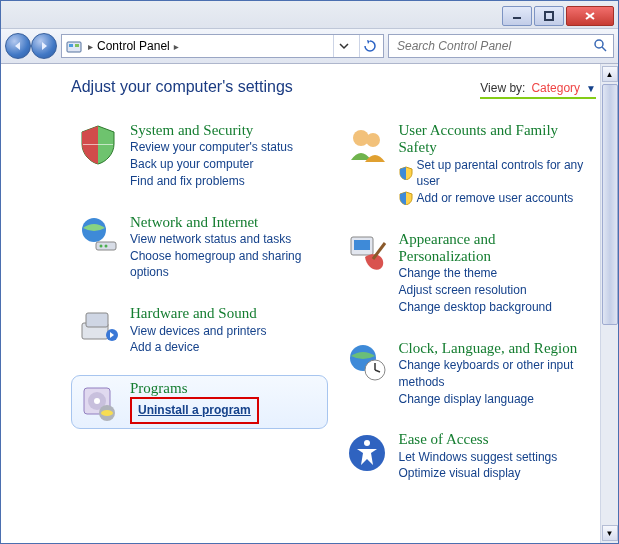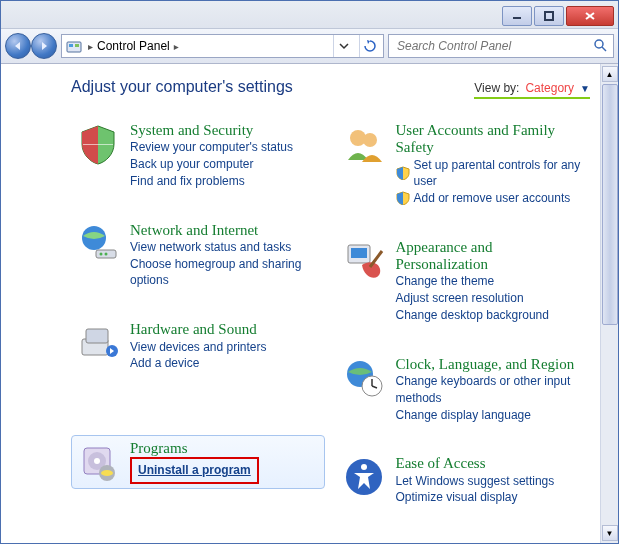--- a/index.html
+++ b/index.html
@@ -95,21 +95,21 @@
   .searchbox input {
     border:0; outline:0; flex:1; font-style:italic; font-size:12px; color:#888;
     background:transparent;
   }
   .searchbox .sicon { color:#3a69b5; }
   
   .content-wrap {
     flex:1; display:flex; background:#fff; overflow:hidden;
   }
   .content {
-    flex:1; padding: 14px 10px 10px 70px; overflow:auto;
+    flex:1; padding: 14px 4px 10px 70px; overflow:auto;
   }
   .scrollbar {
     width: 18px; background:#e7ebf3; border-left:1px solid #cfd6e6;
     display:flex; flex-direction:column; align-items:center; justify-content:space-between;
     padding:2px 0;
   }
   .sb-btn { width:16px;height:16px;background:linear-gradient(#f6f8fd,#d7deef);border:1px solid #b4bdd5;display:flex;align-items:center;justify-content:center;font-size:8px }
   .sb-track { flex:1; width:16px; position:relative; margin:2px 0;}
   .sb-thumb { position:absolute; left:0; right:0; top:0; height:55%; background:linear-gradient(90deg,#dfe5f3,#c5cfe7,#dfe5f3); border:1px solid #9fabd0; border-radius:2px;}
   .header-row {
@@ -118,31 +118,30 @@
   }
   .page-title {
     color:#1a3b82; font-size:16px;
   }
   .viewby { font-size:12px; color:#333; display:flex;align-items:center;gap:6px; border-bottom:2px solid #84cc16;padding-bottom:2px;}
   .viewby .vval { color:#ef4444; }
   .viewby .varrow { color:#15428b; font-size:10px; }
   .categories {
     display:flex; gap:12px;
   }
-  .col { flex:1; display:flex; flex-direction:column; gap:22px;}
+  .col { flex:1; display:flex; flex-direction:column; gap:14px;}
   .cat {
     display:flex; gap:10px; align-items:flex-start;
     padding:4px;
     border:1px solid transparent;
   }
   .cat.highlight {
     border:1px solid #a7c5ef;
     background:linear-gradient(180deg,#f4f9ff,#e7f1ff);
-    border-radius:4px;
-    margin-top:36px;
+    border-radius:9px;
   }
   .cat-icon {
     width:44px; height:44px; flex-shrink:0;
     display:flex;align-items:center;justify-content:center;
   }
   .cat-body { flex:1; }
   .cat-title { color:#0c5d1e; color:#157a21; font-size:15px; font-weight:400; color:#157a21; line-height:1.15; }
   .cat-title { color:#14751f; font-family:"Segoe UI"; font-size:15px; }
   .cat-title { color:#12792f; }
   .cat-title { color:#147d30; font-size:15px; font-weight:400; }

